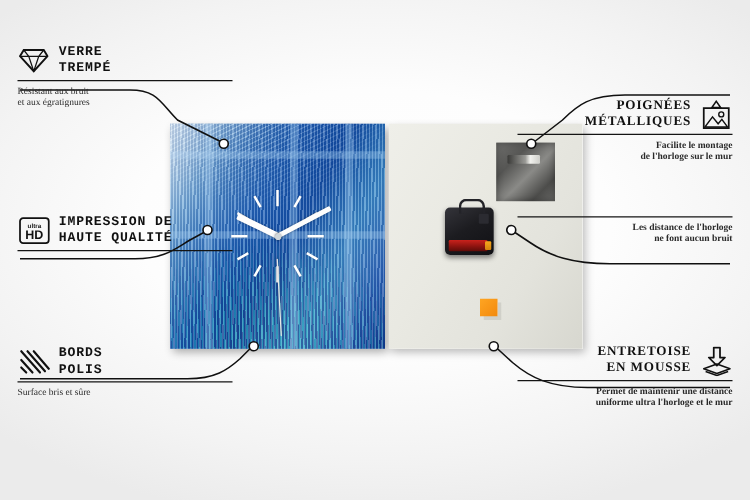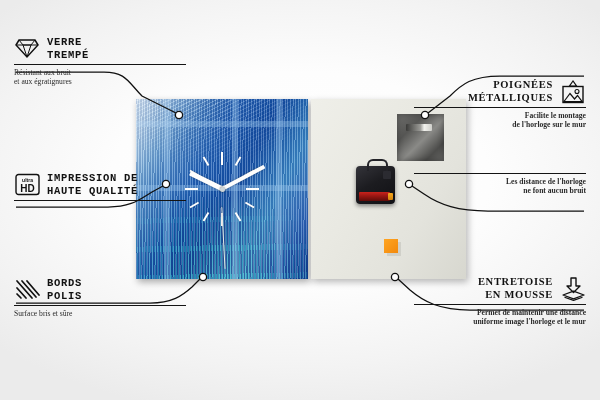--- a/index.html
+++ b/index.html
@@ -325,17 +325,17 @@
         </svg>
       </span>
       <span class="title">
         <span>ENTRETOISE</span><br>
         <span>EN MOUSSE</span>
       </span>
     </div>
     <div class="rule"></div>
     <div class="desc">
       <span>Permet de maintenir une distance</span><br>
-      <span>uniforme image l'horloge et le mur</span>
+      <span>uniforme ultra l'horloge et le mur</span>
     </div>
   </div>
 
 </div>
 
 </body></html>

